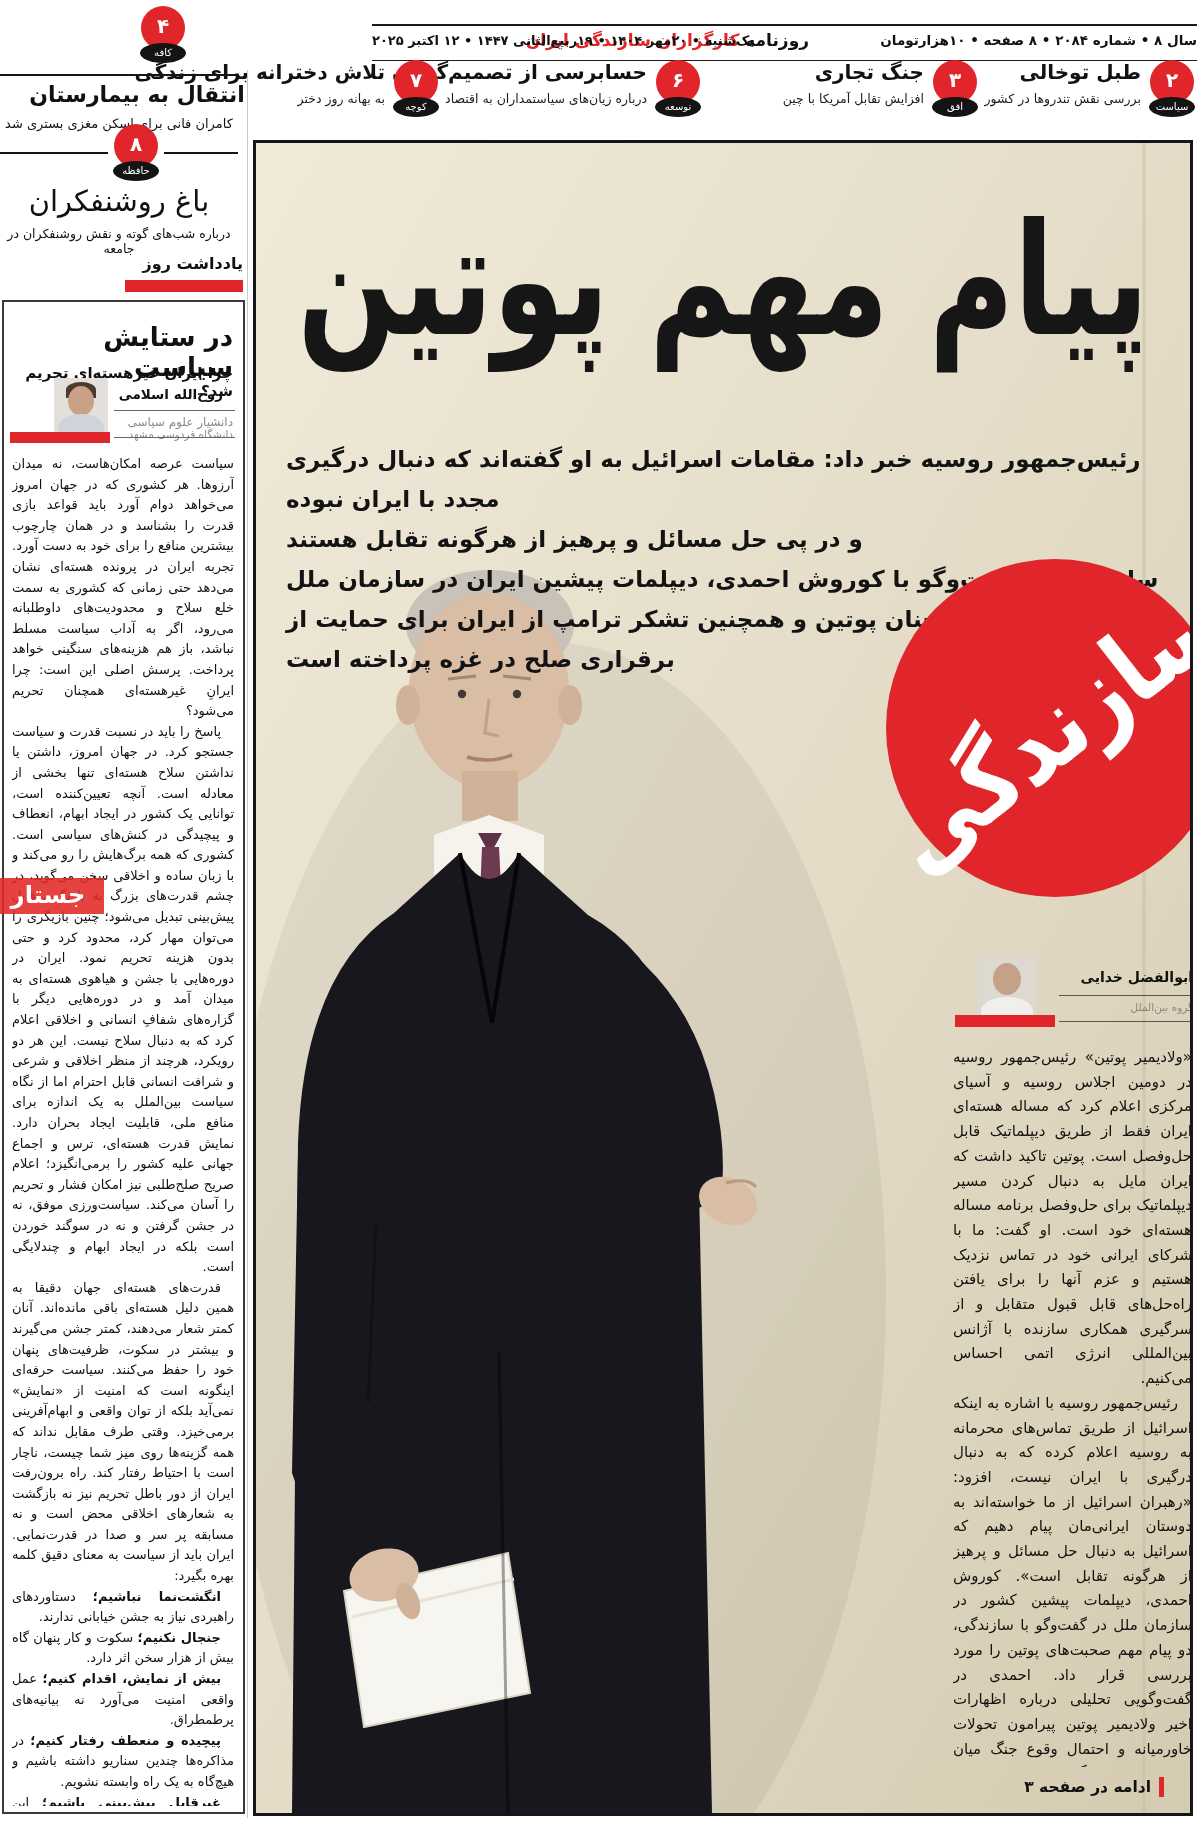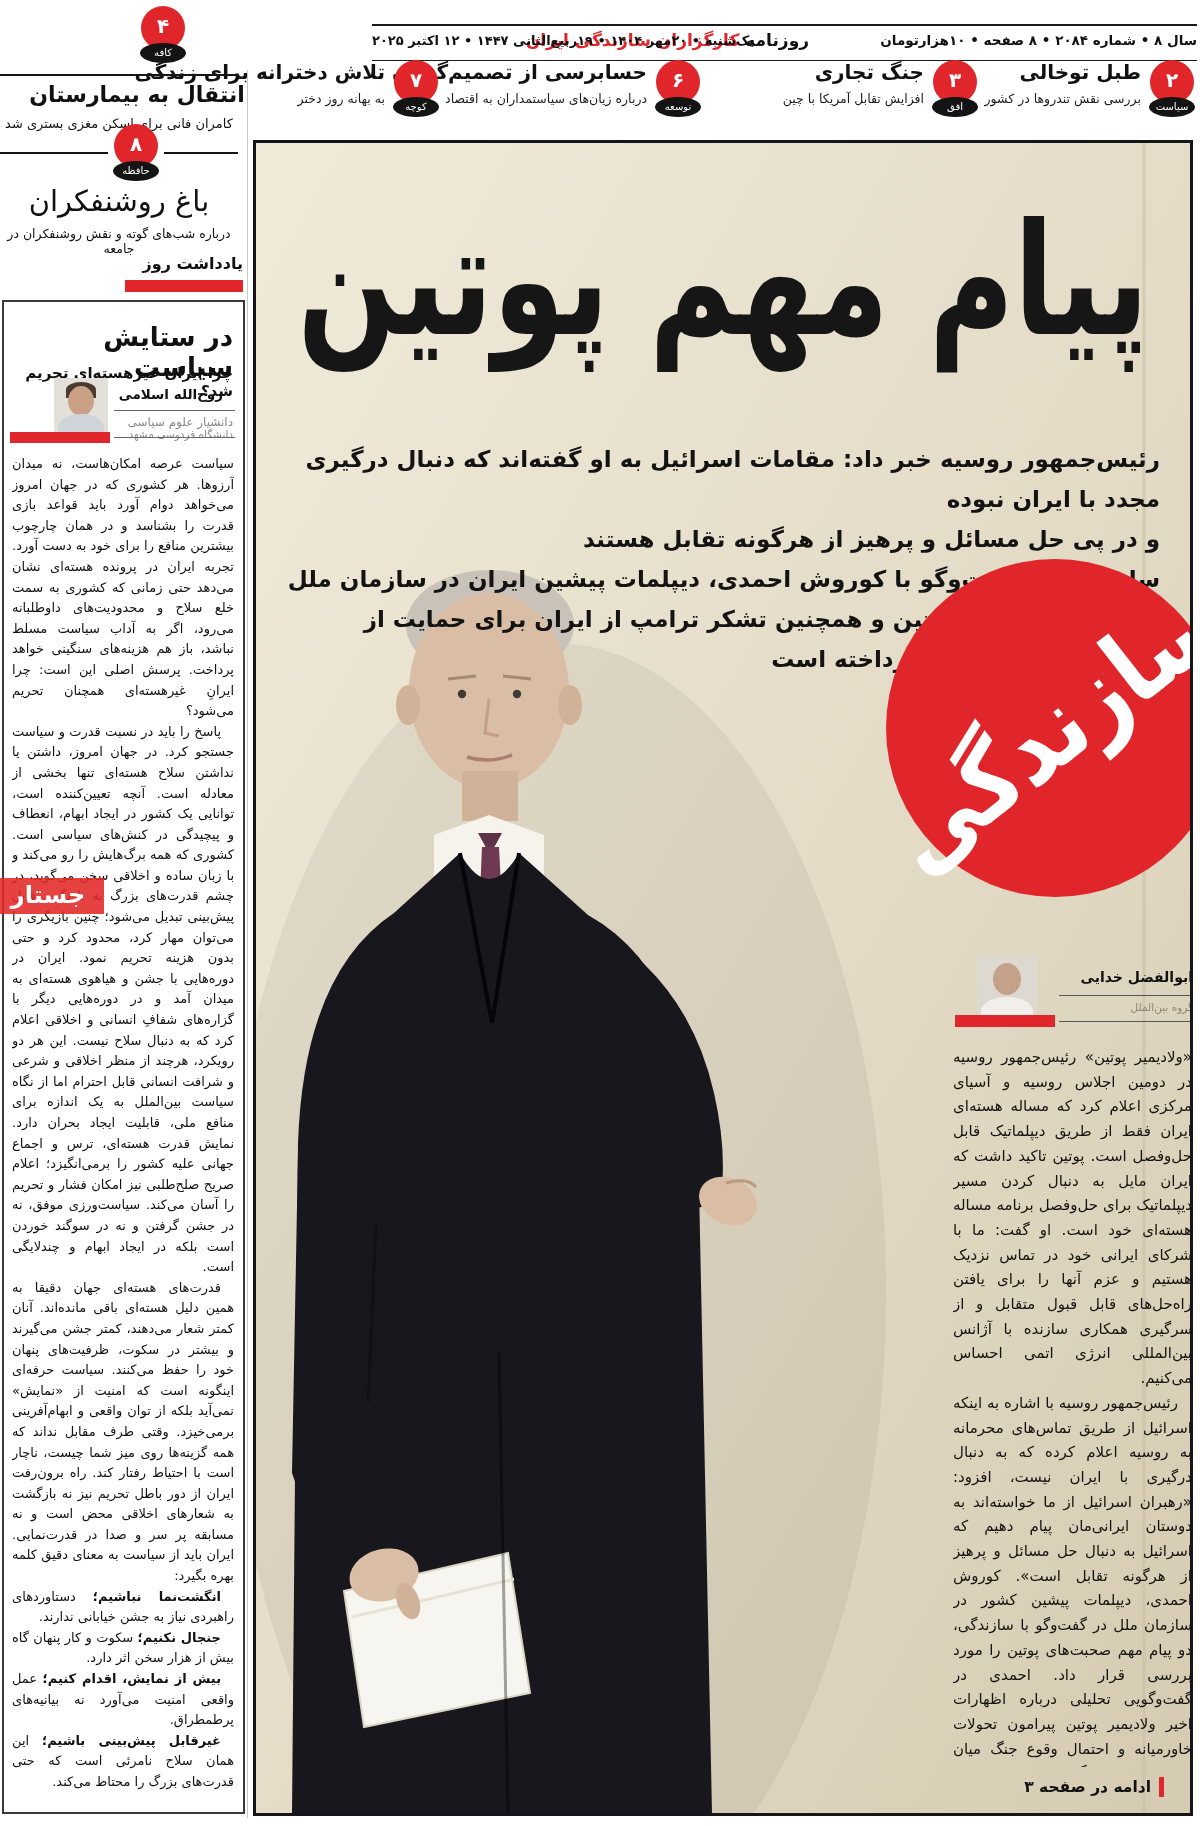--- a/index.html
+++ b/index.html
@@ -50,21 +50,21 @@
   .sbody p + p{text-indent:13px;}
   .watermark{position:absolute;left:-8px;top:878px;width:112px;height:36px;background:rgba(228,40,40,.88);
     color:#fff;font-weight:800;font-size:24px;text-align:center;line-height:34px;z-index:6;}
   
   #mainbox{position:absolute;left:253px;top:140px;width:934px;height:1670px;border:3px solid #15151b;
     overflow:hidden;background:#e6dfcf;}
   #photo-layer{position:absolute;left:0;top:0;width:934px;height:1670px;z-index:0;}
   .headline{position:absolute;left:0;top:46px;width:100%;text-align:center;z-index:2;
     font-size:116px;font-weight:800;letter-spacing:-3px;color:#161616;
     transform:scaleY(1.34);transform-origin:top center;white-space:nowrap;}
-  .deck{position:absolute;left:30px;right:30px;top:296px;z-index:2;text-align:right;
+  .deck{position:absolute;left:30px;right:30px;top:296px;z-index:2;text-align:left;
     font-size:23px;font-weight:800;line-height:40px;color:#131313;}
   #logo{position:absolute;left:630px;top:416px;width:338px;height:338px;border-radius:50%;
     background:#e0262a;z-index:2;}
   #logo span{position:absolute;left:50%;top:50%;transform:translate(-50%,-50%) rotate(-38deg) scaleY(1.15);
     color:#fff;font-size:88px;font-weight:800;white-space:nowrap;}
   
   #mauthor{position:absolute;left:697px;top:812px;width:240px;height:90px;z-index:2;}
   .mauthor-name{position:absolute;right:0;top:14px;font-size:14px;font-weight:800;}
   .mline1{position:absolute;left:106px;right:0;top:40px;border-top:1px solid #555;}
   .mrole{position:absolute;right:0;top:46px;font-size:10.5px;color:#8d857a;}
@@ -176,20 +176,21 @@
     <div class="srole2">دانشگاه فردوسی مشهد</div>
     <div class="sredbar"></div>
     <div class="sline2"></div>
     <div class="sbody">
       <p>سیاست عرصه امکان‌هاست، نه میدان آرزوها. هر کشوری که در جهان امروز می‌خواهد دوام آورد باید قواعد بازی قدرت را بشناسد و در همان چارچوب بیشترین منافع را برای خود به دست آورد. تجربه ایران در پرونده هسته‌ای نشان می‌دهد حتی زمانی که کشوری به سمت خلع سلاح و محدودیت‌های داوطلبانه می‌رود، اگر به آداب سیاست مسلط نباشد، باز هم هزینه‌های سنگینی خواهد پرداخت. پرسش اصلی این است: چرا ایرانِ غیرهسته‌ای همچنان تحریم می‌شود؟</p>
       <p>پاسخ را باید در نسبت قدرت و سیاست جستجو کرد. در جهان امروز، داشتن یا نداشتن سلاح هسته‌ای تنها بخشی از معادله است. آنچه تعیین‌کننده است، توانایی یک کشور در ایجاد ابهام، انعطاف و پیچیدگی در کنش‌های سیاسی است. کشوری که همه برگ‌هایش را رو می‌کند و با زبان ساده و اخلاقی سخن می‌گوید، در چشم قدرت‌های بزرگ به بازیگری قابل پیش‌بینی تبدیل می‌شود؛ چنین بازیگری را می‌توان مهار کرد، محدود کرد و حتی بدون هزینه تحریم نمود. ایران در دوره‌هایی با جشن و هیاهوی هسته‌ای به میدان آمد و در دوره‌هایی دیگر با گزاره‌های شفافِ انسانی و اخلاقی اعلام کرد که به دنبال سلاح نیست. این هر دو رویکرد، هرچند از منظر اخلاقی و شرعی و شرافت انسانی قابل احترام اما از نگاه سیاست بین‌الملل به یک اندازه برای منافع ملی، قابلیت ایجاد بحران دارد. نمایش قدرت هسته‌ای، ترس و اجماع جهانی علیه کشور را برمی‌انگیزد؛ اعلام صریح صلح‌طلبی نیز امکان فشار و تحریم را آسان می‌کند. سیاست‌ورزی موفق، نه در جشن گرفتن و نه در سوگند خوردن است بلکه در ایجاد ابهام و چندلایگی است.</p>
       <p>قدرت‌های هسته‌ای جهان دقیقا به همین دلیل هسته‌ای باقی مانده‌اند. آنان کمتر شعار می‌دهند، کمتر جشن می‌گیرند و بیشتر در سکوت، ظرفیت‌های پنهان خود را حفظ می‌کنند. سیاست حرفه‌ای اینگونه است که امنیت از «نمایش» نمی‌آید بلکه از توان واقعی و ابهام‌آفرینی برمی‌خیزد. وقتی طرف مقابل نداند که همه گزینه‌ها روی میز شما چیست، ناچار است با احتیاط رفتار کند. راه برون‌رفت ایران از دور باطل تحریم نیز نه بازگشت به شعارهای اخلاقی محض است و نه مسابقه پر سر و صدا در قدرت‌نمایی. ایران باید از سیاست به معنای دقیق کلمه بهره بگیرد:</p>
       <p><b>انگشت‌نما نباشیم؛</b><span> دستاوردهای راهبردی نیاز به جشن خیابانی ندارند.</span></p>
       <p><b>جنجال نکنیم؛</b><span> سکوت و کار پنهان گاه بیش از هزار سخن اثر دارد.</span></p>
       <p><b>بیش از نمایش، اقدام کنیم؛</b><span> عمل واقعی امنیت می‌آورد نه بیانیه‌های پرطمطراق.</span></p>
+      <p><b>پیچیده و منعطف رفتار کنیم؛</b><span> در مذاکره‌ها چندین سناریو داشته باشیم و هیچ‌گاه به یک راه وابسته نشویم.</span></p>
       <p><b>غیرقابل پیش‌بینی باشیم؛</b><span> این همان سلاح نامرئی است که حتی قدرت‌های بزرگ را محتاط می‌کند.</span></p>
 
     </div>
   </div>
   <div class="watermark">جستار</div>
 </div>
 
 <div id="mainbox">
 
   <svg id="photo-layer" viewBox="0 0 934 1670" preserveAspectRatio="none">

